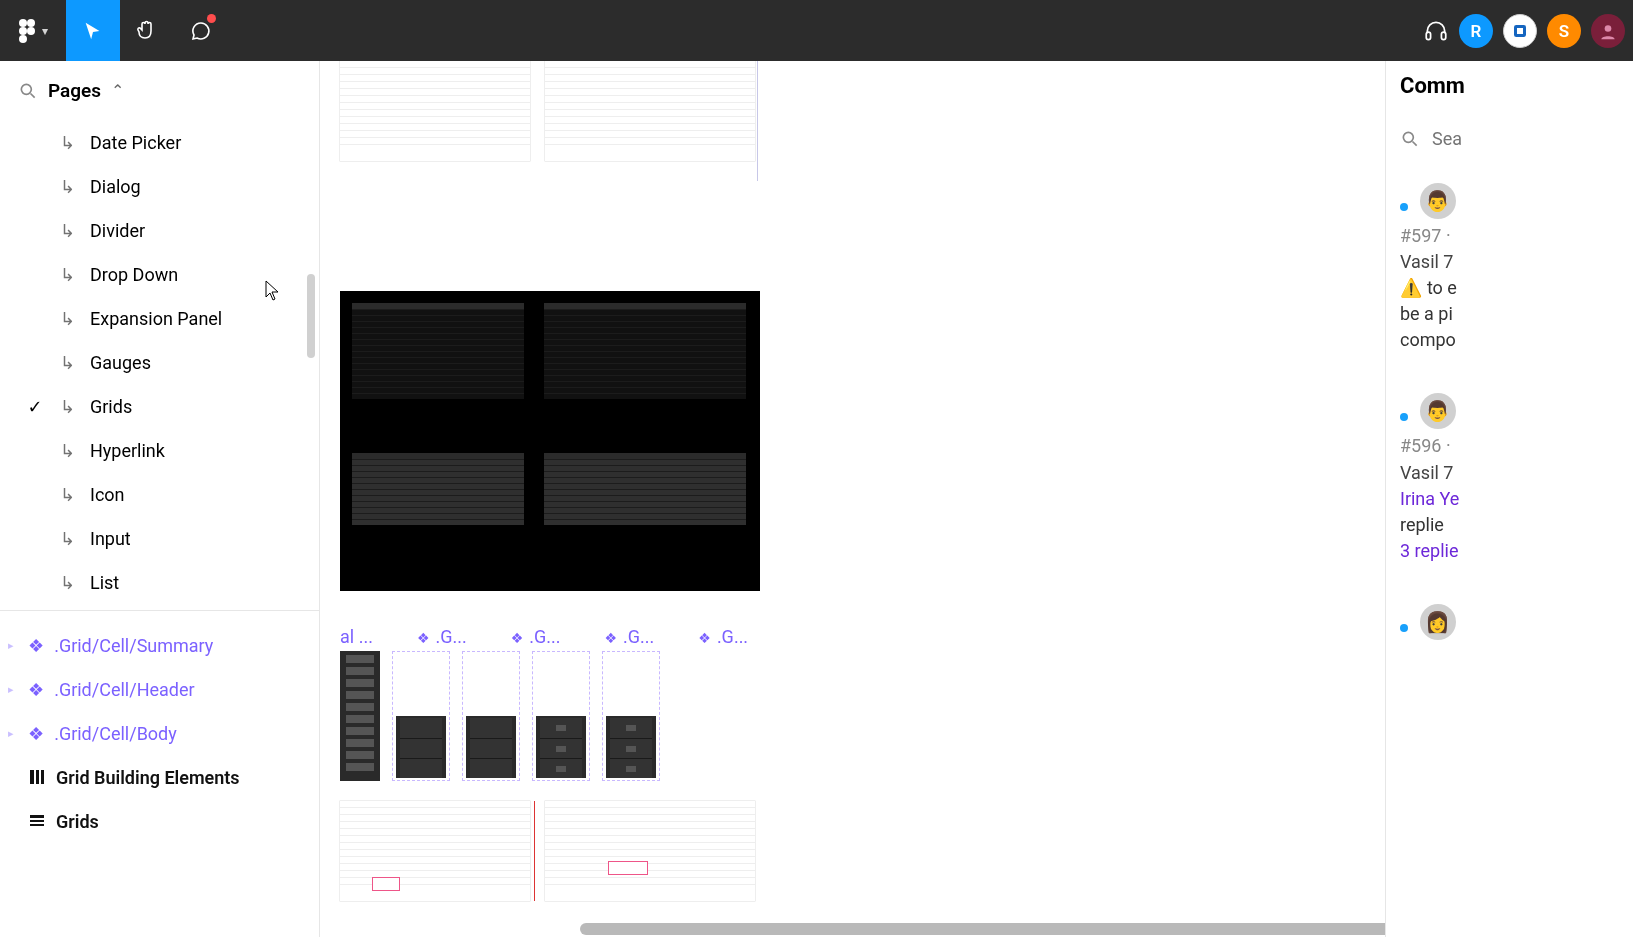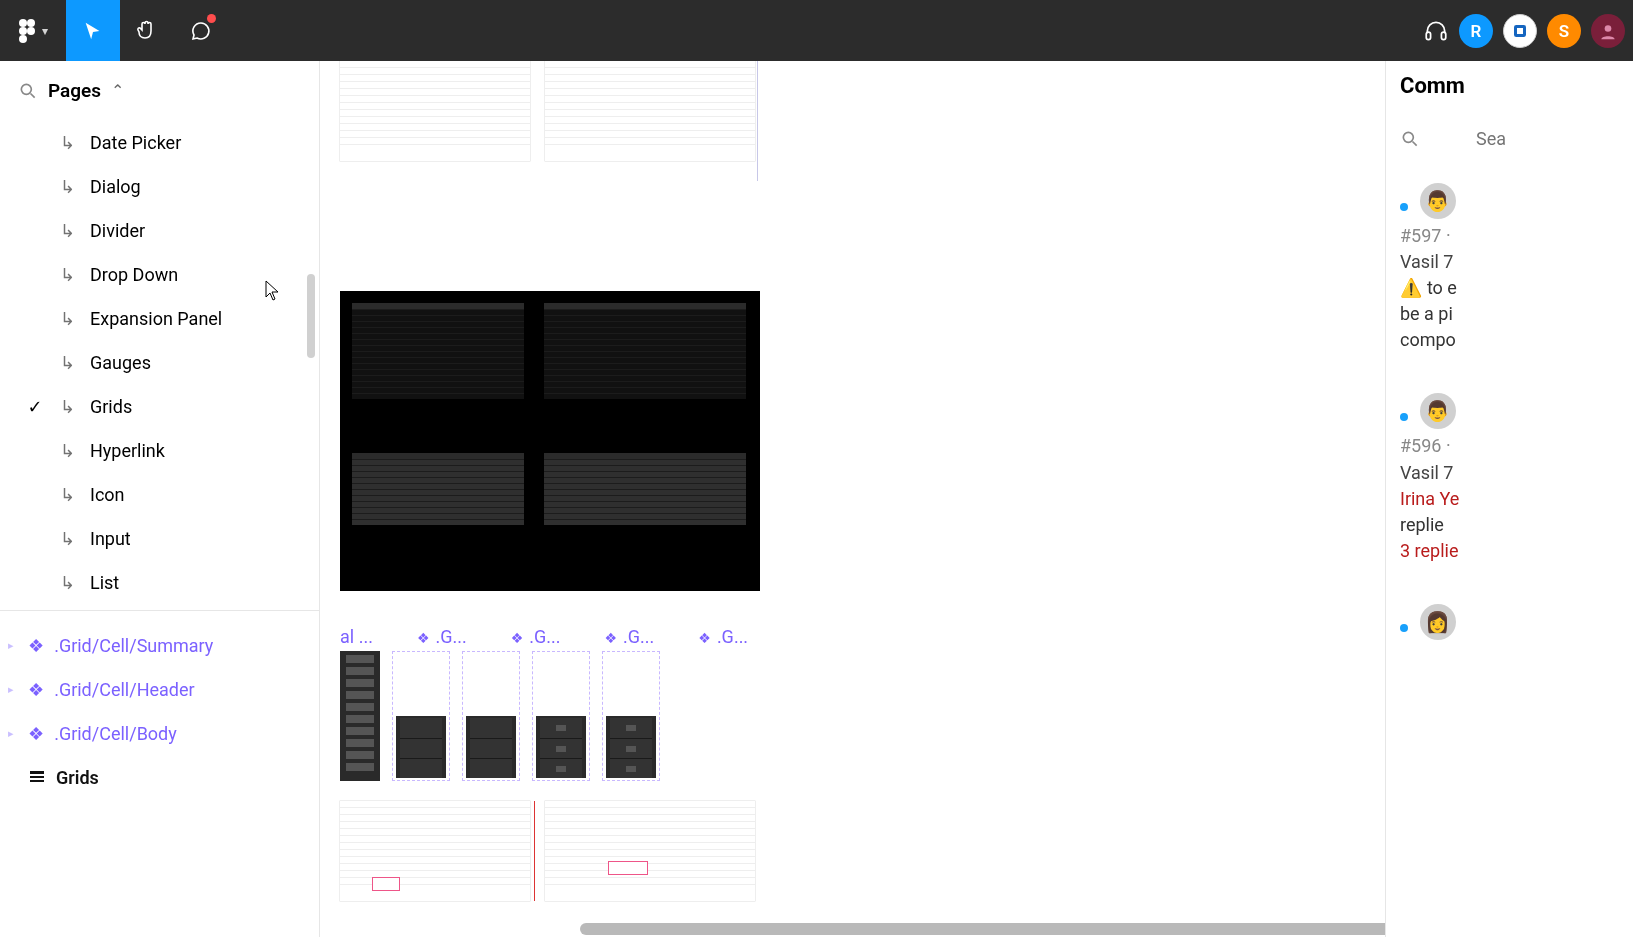--- a/index.html
+++ b/index.html
@@ -332,21 +332,21 @@
     display:flex; align-items:center; justify-content:center;
     font-size:20px;
   }
   .comment-body {
     font-size:18px;
     color:#333;
     line-height:1.45;
   }
   .comment-body .id { color:#888; }
   .comment-body .name { font-weight:400; color:#444; }
-  .comment-body .link { color:#b91c1c; }
+  .comment-body .link { color:#6d28d9; }
 
   .hscroll {
     position:absolute;
     left:576px; bottom:2px;
     width:900px; height:12px;
     background:#b9b9b9;
     border-radius:6px;
   }
 
   
@@ -496,20 +496,31 @@
         </div>
         <div class="layer-row comp">
           <span class="tri">▸</span>
           <span class="comp-icon">❖</span>
           <span>.Grid/Cell/Body</span>
         </div>
         <div class="layer-row bold">
           <span class="tri"></span>
           <span class="frame-icon">
             <svg width="18" height="18" viewBox="0 0 18 18">
+              <rect x="2" y="2" width="4" height="14" fill="#111"></rect>
+              <rect x="8" y="2" width="3" height="14" fill="#111"></rect>
+              <rect x="13" y="2" width="3" height="14" fill="#111"></rect>
+            </svg>
+          </span>
+          <span>Grid Building Elements</span>
+        </div>
+        <div class="layer-row bold">
+          <span class="tri"></span>
+          <span class="frame-icon">
+            <svg width="18" height="18" viewBox="0 0 18 18">
               <rect x="2" y="3" width="14" height="3" fill="#111"></rect>
               <rect x="2" y="8" width="14" height="2" fill="#111"></rect>
               <rect x="2" y="12" width="14" height="2" fill="#111"></rect>
             </svg>
           </span>
           <span>Grids</span>
         </div>
       </div>
   </div>
 
@@ -721,21 +732,21 @@
     <div class="hscroll" style="left:260px; width:900px;"></div>
   </div>
 
   <div class="right-panel" style="position:relative;">
     <div class="title">Comm</div>
     <div class="search-row">
       <svg width="20" height="20" viewBox="0 0 24 24">
         <circle cx="10" cy="10" r="6" fill="none" stroke="#888" stroke-width="2"></circle>
         <line x1="15" y1="15" x2="20" y2="20" stroke="#888" stroke-width="2"></line>
       </svg>
-      <input style="border: none; outline: none; font-size: 18px; width: 60px; margin-left: 44px;" placeholder="Sea">
+      <input style="border: none; outline: none; font-size: 18px; width: 60px;" placeholder="Sea">
     </div>
 
     <div id="comments-container">
         <div class="comment-card">
           <div style="display: flex; flex-direction: column; gap: 4px;">
             <div style="display: flex; align-items: center; gap: 12px;">
               <span class="unread"></span>
               <span class="av">👨</span>
             </div>
             <div class="comment-body">

